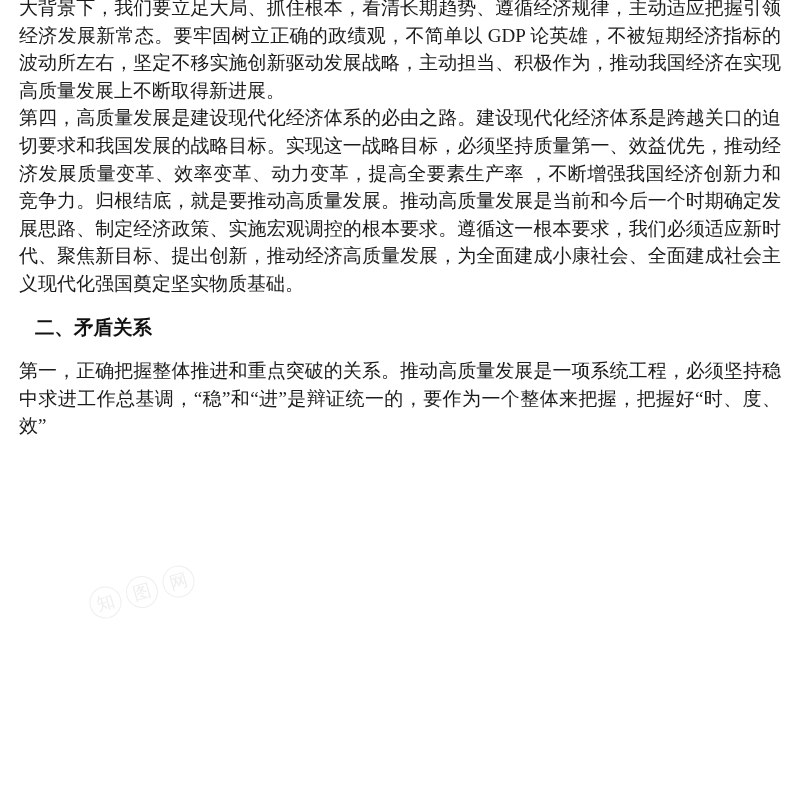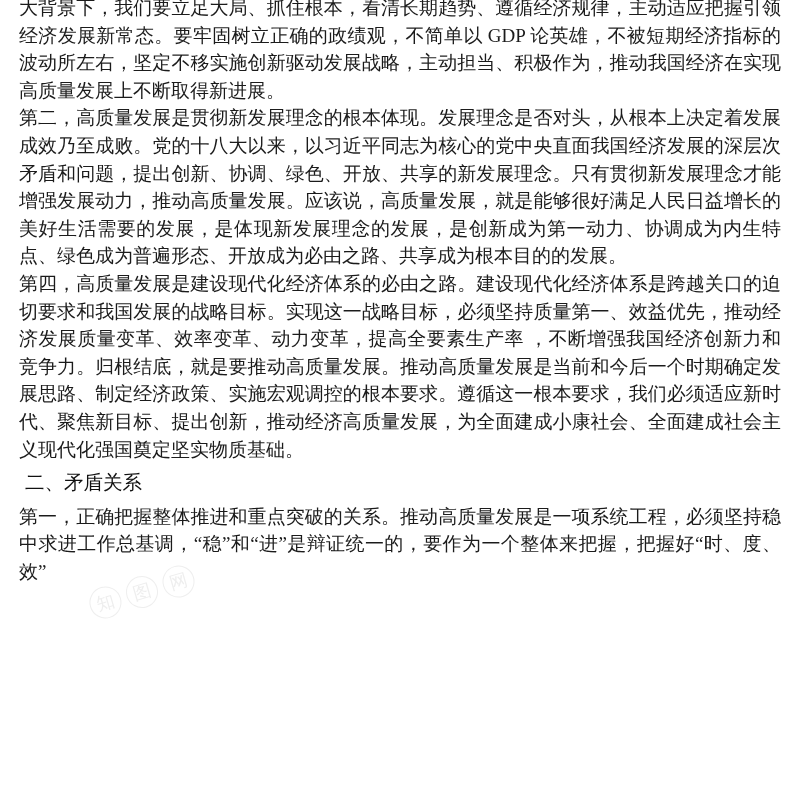--- a/index.html
+++ b/index.html
@@ -25,25 +25,25 @@
   .content p {
     margin: 0;
     padding: 0;
     font-size: 19px;
     line-height: 27.6px;
     text-align: justify;
     text-justify: inter-ideograph;
     word-break: break-all;
   }
   .content h2 {
-    margin: 6px;
+    margin: 16px;
     padding: 0;
     font-size: 19.5px;
     line-height: 27.6px;
-    font-weight: normal;
+    font-weight: bold;
     color: #111111;
   }
   .watermark {
     position: absolute;
     left: 88px;
     top: 576px;
     display: flex;
     gap: 6px;
     transform: rotate(-16deg);
     opacity: 0.12;
@@ -61,21 +61,20 @@
     color: #777777;
     font-family: "Liberation Serif", "DejaVu Serif", serif;
   }
 </style>
 </head>
 <body>
 
 <div class="page">
   <div class="content">
     <p>大背景下，我们要立足大局、抓住根本，看清长期趋势、遵循经济规律，主动适应把握引领经济发展新常态。要牢固树立正确的政绩观，不简单以 GDP 论英雄，不被短期经济指标的波动所左右，坚定不移实施创新驱动发展战略，主动担当、积极作为，推动我国经济在实现高质量发展上不断取得新进展。</p>
-    <p>第二，高质量发展是贯彻新发展理念的根本体现。发展理念是否对头，从根本上决定着发展成效乃至成败。党的十八大以来，以习近平同志为核心的党中央直面我国经济发展的深层次矛盾和问题，提出创新、协调、绿色、开放、共享的新发展理念。只有贯彻新发展理念才能增强发展动力，推动高质量发展。应该说，高质量发展，就是能够很好满足人民日益增长的美好生活需要的发展，是体现新发展理念的发展，是创新成为第一动力、协调成为内生特点、绿色成为普遍形态、开放成为必由之路、共享成为根本目的的发展。</p>
     <p>第四，高质量发展是建设现代化经济体系的必由之路。建设现代化经济体系是跨越关口的迫切要求和我国发展的战略目标。实现这一战略目标，必须坚持质量第一、效益优先，推动经济发展质量变革、效率变革、动力变革，提高全要素生产率 ，不断增强我国经济创新力和竞争力。归根结底，就是要推动高质量发展。推动高质量发展是当前和今后一个时期确定发展思路、制定经济政策、实施宏观调控的根本要求。遵循这一根本要求，我们必须适应新时代、聚焦新目标、提出创新，推动经济高质量发展，为全面建成小康社会、全面建成社会主义现代化强国奠定坚实物质基础。</p>
     <h2>二、矛盾关系</h2>
     <p>第一，正确把握整体推进和重点突破的关系。推动高质量发展是一项系统工程，必须坚持稳中求进工作总基调，“稳”和“进”是辩证统一的，要作为一个整体来把握，把握好“时、度、效”</p>
   </div>
   <div class="watermark" id="watermark">
       <span>知</span>
       <span>图</span>
       <span>网</span>
     </div>
 </div>

